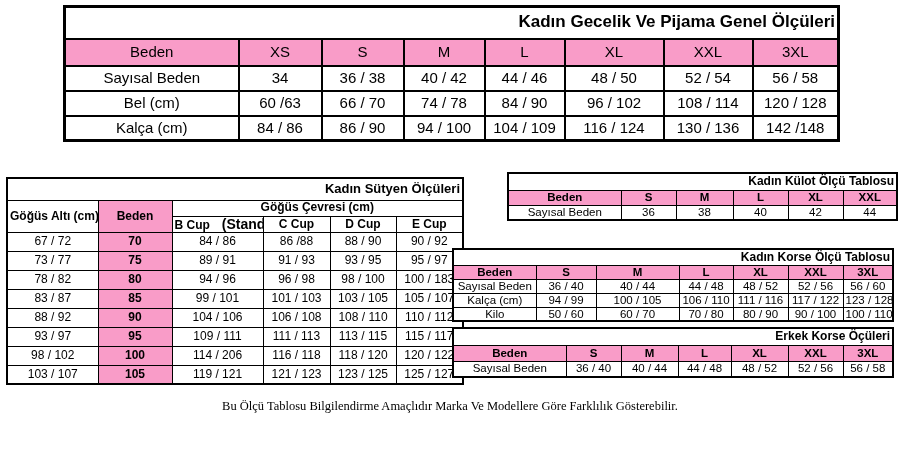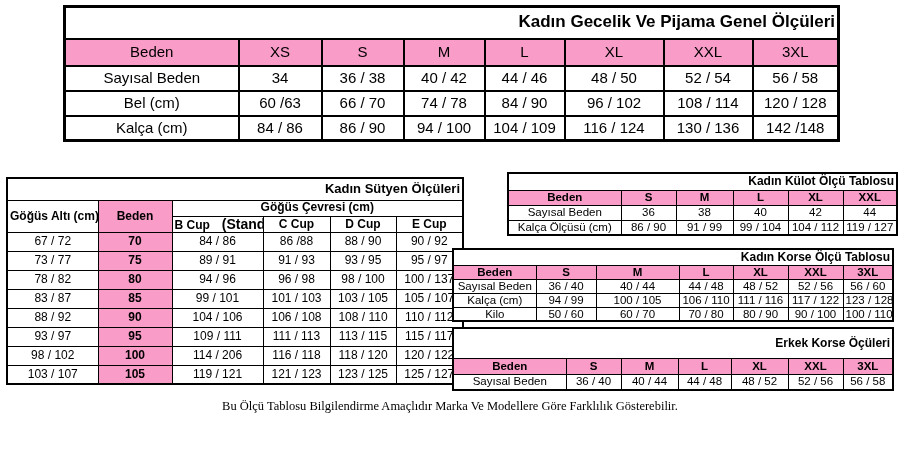--- a/index.html
+++ b/index.html
@@ -54,21 +54,21 @@
   #t-kulot .title-cell { font-size: 12px; height: 17px; }
   #t-kulot tbody.hdr tr, #t-kulot tbody.body tr { height: 15px; }
 
   #t-korse { left: 452px; top: 248px; width: 440px; font-size: 11.5px; border-width: 2.5px; }
   #t-korse td { border-width: 1.5px; }
   #t-korse .title-cell { font-size: 12px; height: 16px; padding-left: 27px; }
   #t-korse tbody.hdr tr, #t-korse tbody.body tr { height: 14px; }
 
   #t-erkek { left: 452px; top: 327px; width: 440px; font-size: 11.5px; border-width: 2.5px; }
   #t-erkek td { border-width: 1.5px; }
-  #t-erkek .title-cell { font-size: 12px; height: 30px; }
+  #t-erkek .title-cell { font-size: 12px; height: 17px; }
   #t-erkek tbody.hdr tr, #t-erkek tbody.body tr { height: 16px; }
 
   .footnote {
     position: absolute; left: 0; top: 399px; width: 900px;
     text-align: center;
     font-family: "Liberation Serif", serif;
     font-size: 12.5px;
   }
 </style>
 </head>
@@ -177,21 +177,21 @@
         <td>91 / 93</td>
         <td>93 / 95</td>
         <td>95 / 97</td>
       </tr>
       <tr>
         <td>78 / 82</td>
         <td class="pink bold">80</td>
         <td>94 / 96</td>
         <td>96 / 98</td>
         <td>98 / 100</td>
-        <td>100 / 137</td>
+        <td>100 / 183</td>
       </tr>
       <tr>
         <td>83 / 87</td>
         <td class="pink bold">85</td>
         <td>99 / 101</td>
         <td>101 / 103</td>
         <td>103 / 105</td>
         <td>105 / 107</td>
       </tr>
       <tr>
@@ -254,28 +254,20 @@
       </tr>
     </tbody>
   <tbody class="body">
       <tr>
         <td>Sayısal Beden</td>
         <td>36</td>
         <td>38</td>
         <td>40</td>
         <td>42</td>
         <td>44</td>
-      </tr>
-      <tr>
-        <td>Kalça Ölçüsü (cm)</td>
-        <td>86 / 90</td>
-        <td>91 / 99</td>
-        <td>99 / 104</td>
-        <td>104 / 112</td>
-        <td>119 / 127</td>
       </tr>
     </tbody>
 </table>
 
 <table id="t-korse">
   <colgroup>
     <col style="width:83px">
       <col style="width:60px">
       <col style="width:83px">
       <col style="width:54px">

